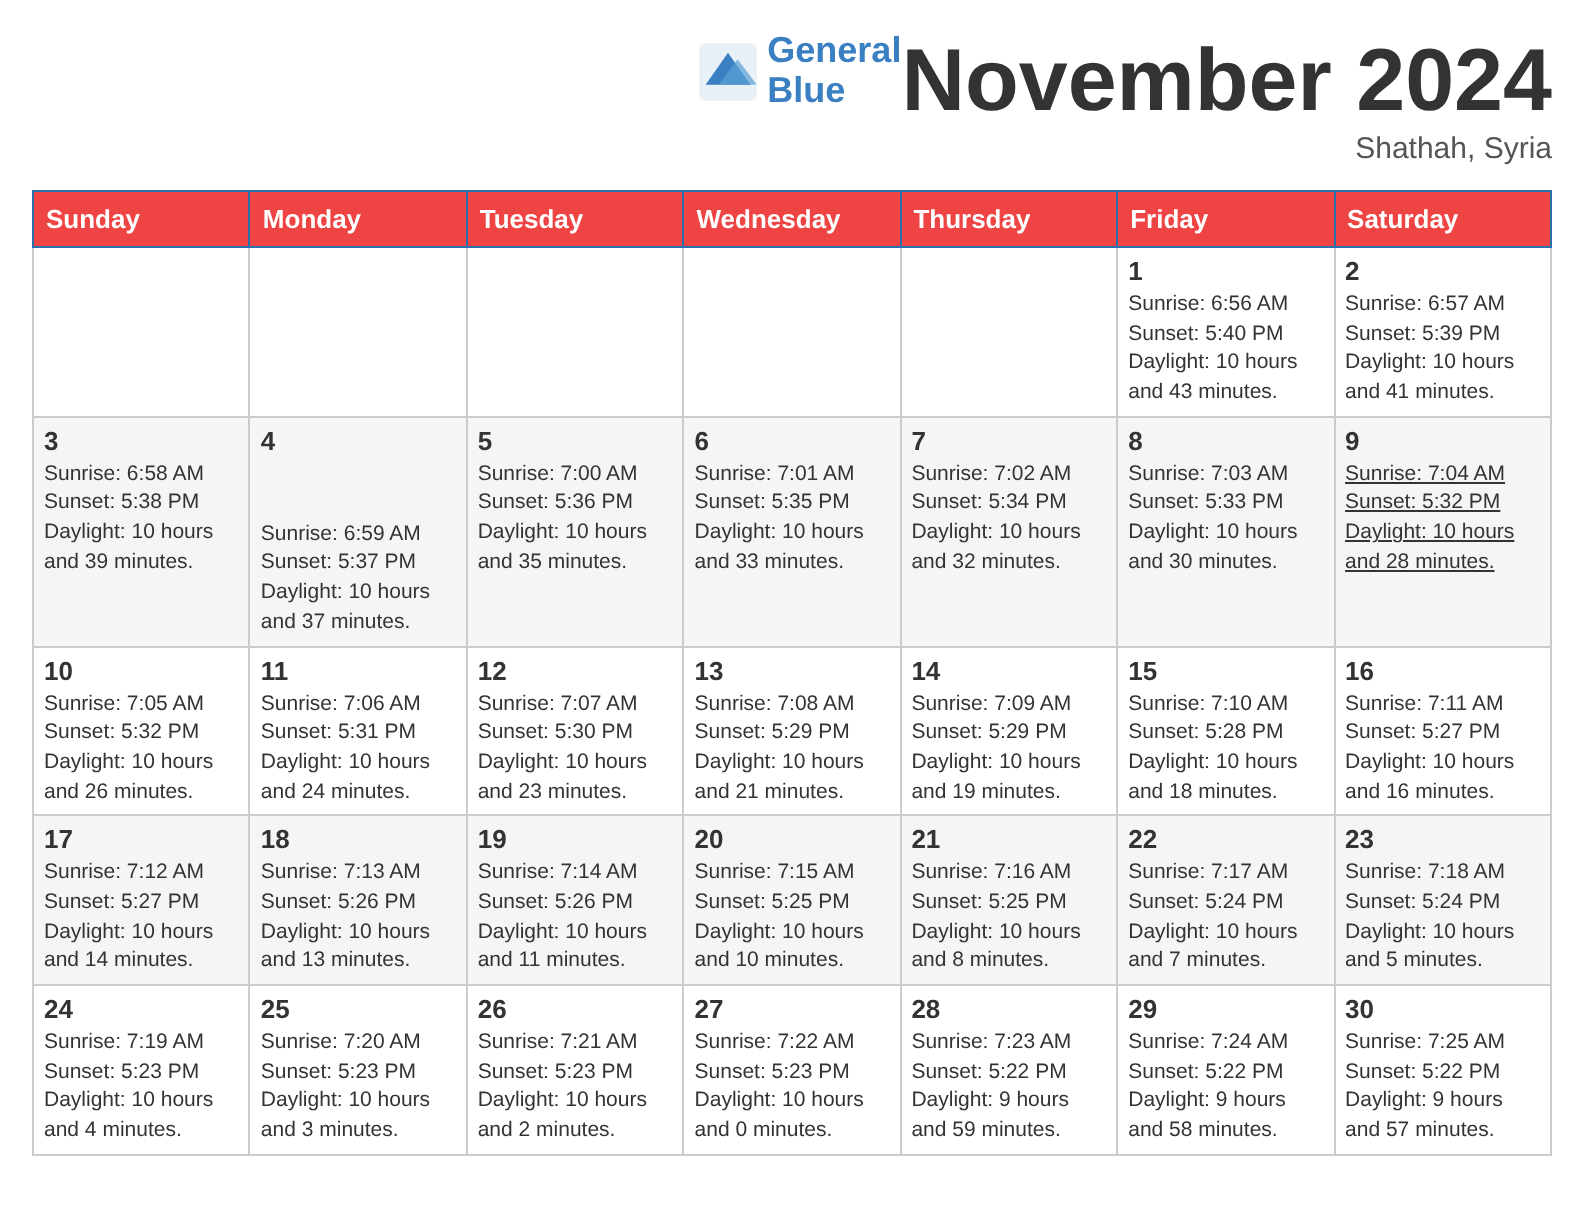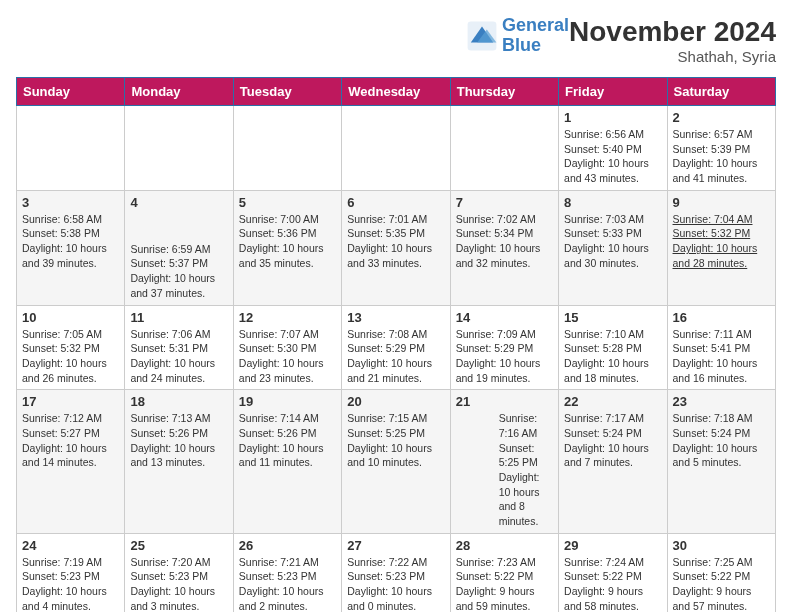--- a/index.html
+++ b/index.html
@@ -31,35 +31,35 @@
       color: #3a7fc1;
     }
     .logo-icon {
       width: 32px;
       height: 32px;
     }
     .title-block {
       text-align: right;
     }
     .month-title {
-      font-size: 28px;
+      font-size: 44px;
       font-weight: bold;
       color: #333;
     }
     .location {
       font-size: 15px;
       color: #555;
     }
     .calendar-table {
       width: 100%;
       border-collapse: collapse;
       table-layout: fixed;
     }
     .calendar-table th {
-      background-color: #be185d;
+      background-color: #ef4444;
       color: #fff;
       text-align: left;
       padding: 6px 6px;
       font-size: 13px;
       border: 1px solid #2a6fa8;
     }
     .calendar-table td {
       border: 1px solid #ccc;
       vertical-align: top;
       padding: 4px 5px;
@@ -215,21 +215,21 @@
         </td>
         <td>
           <div class="cell-day">15</div>
           <div class="cell-info" style="white-space: pre-line;">Sunrise: 7:10 AM
 Sunset: 5:28 PM
 Daylight: 10 hours and 18 minutes.</div>
         </td>
         <td>
           <div class="cell-day">16</div>
           <div class="cell-info" style="white-space: pre-line;">Sunrise: 7:11 AM
-Sunset: 5:41 PM
+Sunset: 5:27 PM
 Daylight: 10 hours and 16 minutes.</div>
         </td>
       </tr>
       <tr>
         <td>
           <div class="cell-day">17</div>
           <div class="cell-info" style="white-space: pre-line;">Sunrise: 7:12 AM
 Sunset: 5:27 PM
 Daylight: 10 hours and 14 minutes.</div>
         </td>
@@ -246,21 +246,21 @@
 Daylight: 10 hours and 11 minutes.</div>
         </td>
         <td>
           <div class="cell-day">20</div>
           <div class="cell-info" style="white-space: pre-line;">Sunrise: 7:15 AM
 Sunset: 5:25 PM
 Daylight: 10 hours and 10 minutes.</div>
         </td>
         <td>
           <div class="cell-day">21</div>
-          <div class="cell-info" style="white-space: pre-line; margin-left: 43px;">Sunrise: 7:16 AM
+          <div class="cell-info" style="white-space: pre-line;">Sunrise: 7:16 AM
 Sunset: 5:25 PM
 Daylight: 10 hours and 8 minutes.</div>
         </td>
         <td>
           <div class="cell-day">22</div>
           <div class="cell-info" style="white-space: pre-line;">Sunrise: 7:17 AM
 Sunset: 5:24 PM
 Daylight: 10 hours and 7 minutes.</div>
         </td>
         <td>

